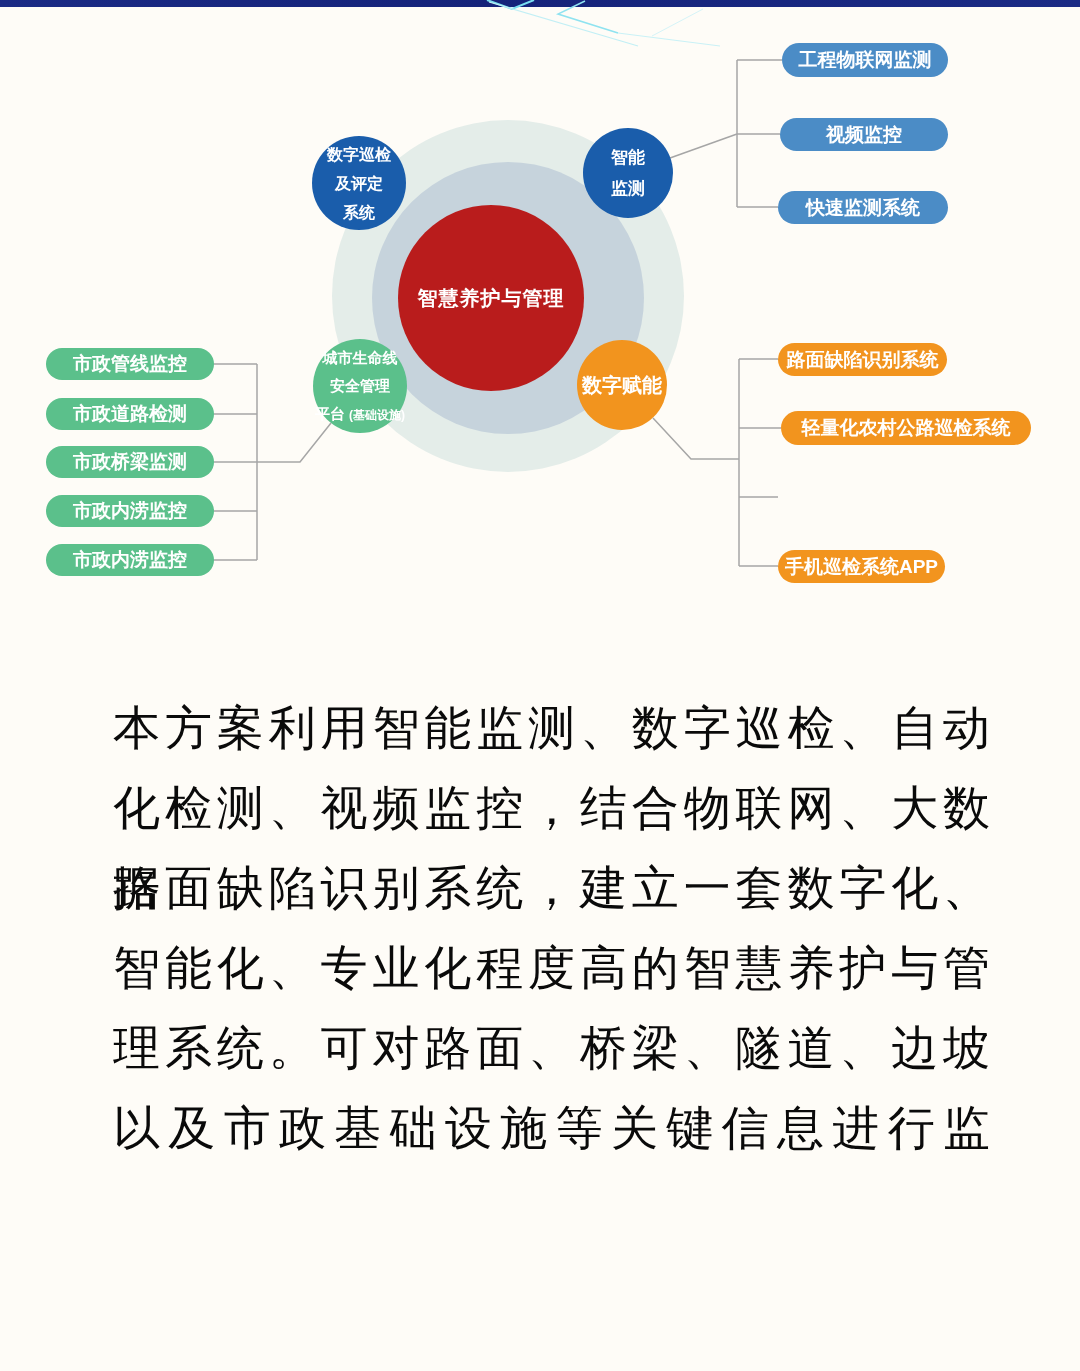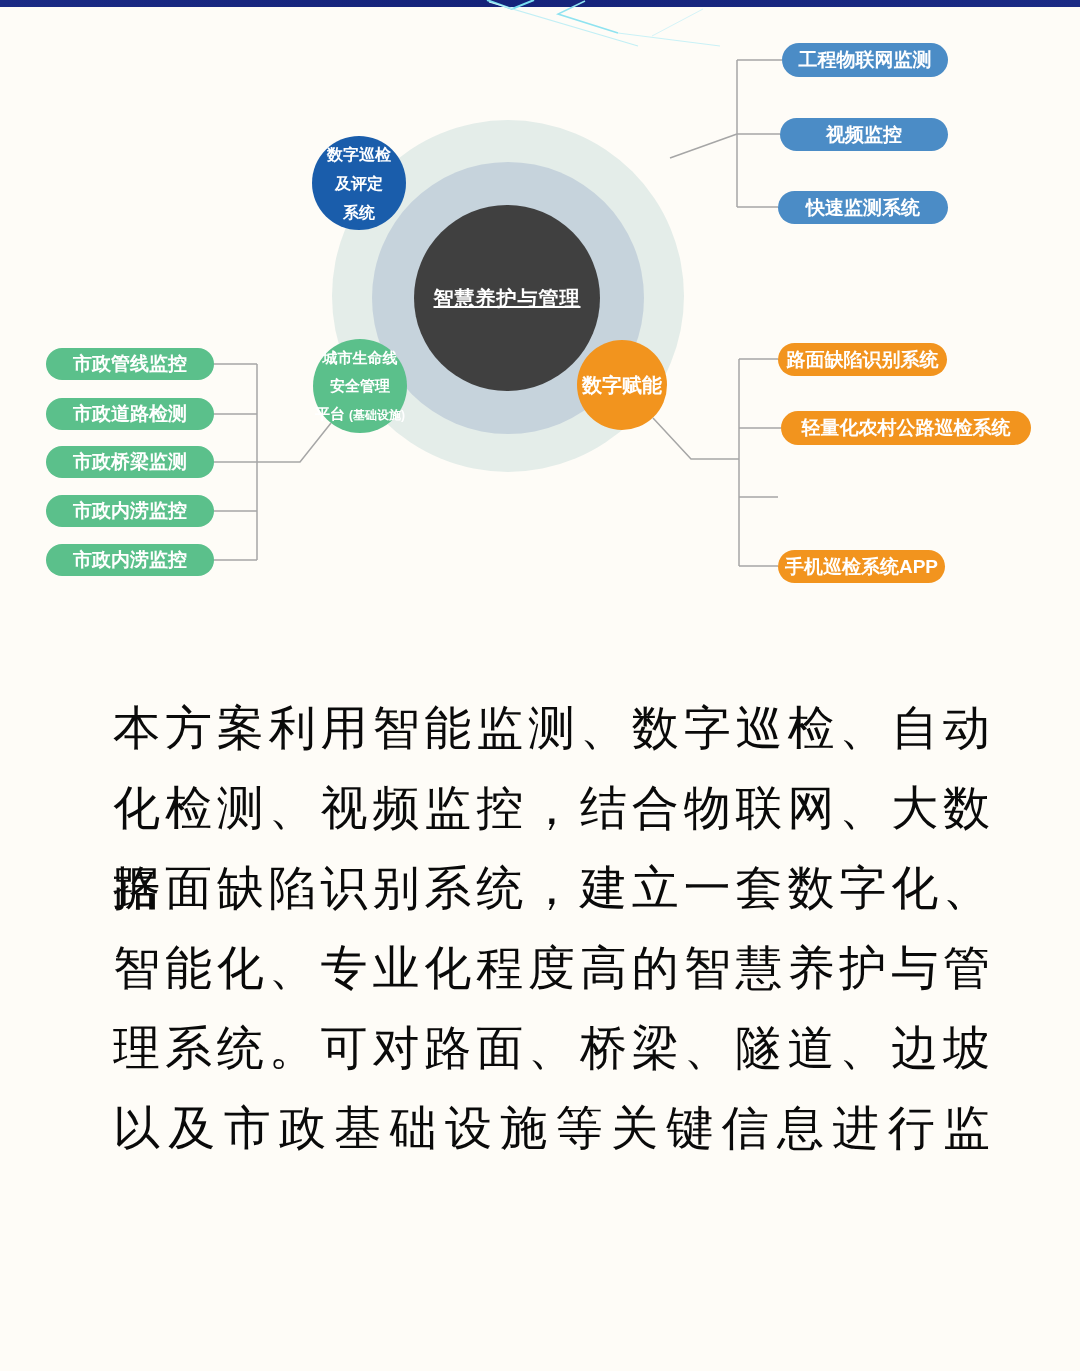--- a/index.html
+++ b/index.html
@@ -17,24 +17,24 @@
     position:absolute;left:0;top:0;width:1080px;height:7px;
     background:linear-gradient(90deg,#1b2b85 0%,#15237a 45%,#1b2b85 100%);
   }
   .decor{position:absolute;left:0;top:0;}
   .diagram{position:absolute;left:0;top:0;width:1080px;height:640px;}
   .connectors{position:absolute;left:0;top:0;z-index:1;}
   .ring{position:absolute;border-radius:50%;z-index:0;}
   .ring.outer{left:332px;top:120px;width:352px;height:352px;background:#e4ede9;}
   .ring.mid{left:372px;top:162px;width:272px;height:272px;background:#c6d3dc;}
   .center-circle{
-    position:absolute;left:414px;top:205px;width:186px;height:186px;
-    border-radius:50%;background:#404040;z-index:2;
+    position:absolute;left:398px;top:205px;width:186px;height:186px;
+    border-radius:50%;background:#b91c1c;z-index:2;
     display:flex;align-items:center;justify-content:center;
-    color:#fff;font-weight:700;font-size:20px;letter-spacing:1px;text-decoration:underline;
+    color:#fff;font-weight:700;font-size:20px;letter-spacing:1px;
   }
   .sat{
     position:absolute;border-radius:50%;z-index:2;
     display:flex;flex-direction:column;align-items:center;justify-content:center;
     color:#fff;font-weight:700;text-align:center;gap:10px;
   }
   .sat-inspection{left:312px;top:136px;width:94px;height:94px;background:#1a5dab;font-size:16px;line-height:19px;}
   .sat-monitoring{left:583px;top:128px;width:90px;height:90px;background:#1a5dab;font-size:17px;line-height:21px;}
   .sat-lifeline{left:313px;top:339px;width:94px;height:94px;background:#5bc08b;font-size:15px;line-height:18px;}
   .sat-lifeline .sub{font-size:12px;font-weight:700;letter-spacing:0;}
@@ -105,20 +105,24 @@
     <div class="center-circle">
       <span>智慧养护与管理</span>
     </div>
 
     <div class="sat sat-inspection">
       <div>数字巡检</div>
       <div>及评定</div>
       <div>系统</div>
     </div>
 
+    <div class="sat sat-monitoring">
+      <div>智能</div>
+      <div>监测</div>
+    </div>
 
     <div class="sat sat-lifeline">
       <div>城市生命线</div>
       <div>安全管理</div>
       <div>
         <span>平台</span>
         <span class="sub">(基础设施)</span>
       </div>
     </div>
 

